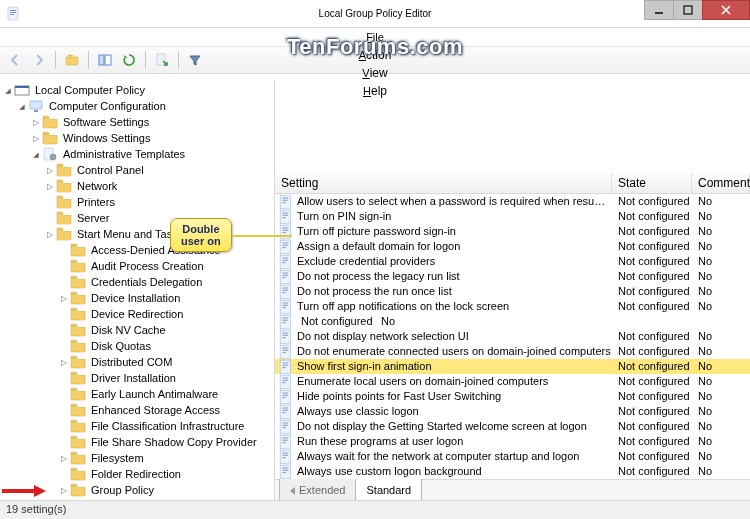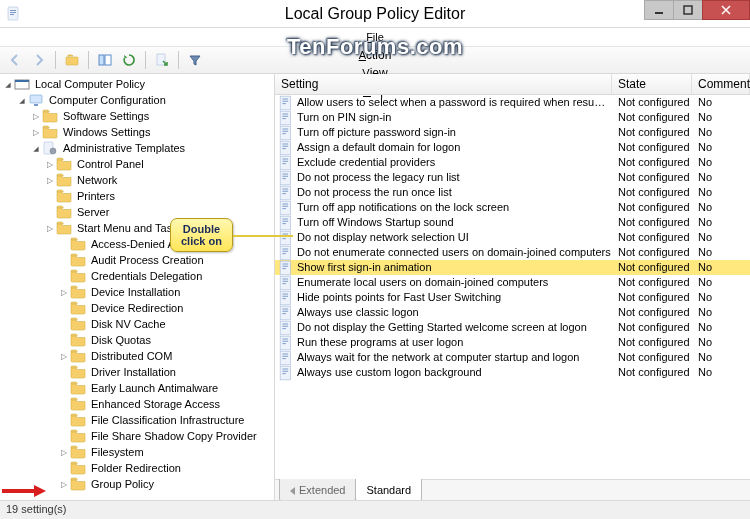--- a/index.html
+++ b/index.html
@@ -1,40 +1,40 @@
 <!DOCTYPE html>
 <html><head>
 <meta charset="utf-8">
 <style>
   * { box-sizing: border-box; margin: 0; padding: 0; font-family: "Segoe UI", Tahoma, sans-serif; font-size: 11px; }
   body { width: 750px; height: 519px; background: #fff; overflow: hidden; position: relative; }
 
   
   .title-bar { height: 28px; background: #fff; border-bottom: 1px solid #d9d9d9; display: flex; align-items: center; position: relative; }
   .title-bar .app-icon { width: 16px; height: 16px; margin: 0 6px; display:inline-flex; align-items:center; justify-content:center;}
-  .title-bar .title-text { position: absolute; left: 0; right: 0; text-align: center; font-size: 16px; color: #000; pointer-events:none;}
+  .title-bar .title-text { position: absolute; left: 0; right: 0; text-align: center; font-size: 10px; color: #000; pointer-events:none;}
   .title-bar .win-controls { position: absolute; right: 0; top: 0; display: flex; }
   .title-bar .win-btn { width: 30px; height: 20px; background: #c8c8c8; border: 1px solid #a9a9a9; margin-left: -1px; display:flex; align-items:center; justify-content:center; color:#333; }
   .title-bar .win-btn.close { background: #c75050; border-color:#a83a3a; color:#fff; width:48px; }
   .title-bar .win-btn svg { width:10px; height:10px; }
 
   
   .menu-bar { height: 19px; display: flex; align-items: center; padding: 0 4px; border-bottom: 1px solid #e5e5e5; flex-direction: column;}
   .menu-item { padding: 2px 7px; font-size: 12px; }
   .menu-item u { text-decoration: underline; }
 
   
   .toolbar { height: 27px; background: linear-gradient(#fcfcfc,#f0f0f0); border-bottom: 1px solid #d9d9d9; display:flex; align-items:center; padding: 0 4px; gap: 2px; }
   .tool-btn { width: 22px; height: 22px; display:flex; align-items:center; justify-content:center; color:#555; }
   .tool-btn.disabled { opacity: .45; }
   .tool-sep { width:1px; height:18px; background:#c8c8c8; margin: 0 3px;}
   .tool-btn svg { width:14px; height:14px; }
 
   
-  .main { display: flex; height: calc(519px - 28px - 19px - 27px - 19px); }
+  .main { display: flex; height: calc(519px - 28px - 19px - 27px - 19px); align-items: flex-end; }
   .tree-pane { width: 275px; border-right: 1px solid #d9d9d9; overflow: auto; background:#fff; }
   .list-pane { flex:1; display:flex; flex-direction:column; overflow:hidden; }
 
   
   .tree { padding: 2px 0 2px 2px; position: relative; }
   .tree-node { white-space: nowrap; line-height: 15px; height: 16px; display:flex; align-items:center; }
   .tree-expander { width: 12px; text-align:center; color:#7a7a7a; font-size: 9px; display:inline-block;}
   .tree-expander.open::before { content:"◢"; font-size:7px; color:#595959;}
   .tree-expander.closed::before { content:"▷"; font-size:8px;}
   .tree-icon { width:16px; height:14px; display:inline-flex; align-items:center; justify-content:center; margin-right: 3px;}
@@ -548,21 +548,20 @@
         </div>
         <div class="row">
           <span class="row-icon">
             <svg viewBox="0 0 14 14">
               <rect x="1" y="1" width="9" height="12" class="doc-svg"></rect>
               <rect x="3" y="3" width="5" height="1" fill="#8aa6cf"></rect>
               <rect x="3" y="5" width="5" height="1" fill="#8aa6cf"></rect>
               <rect x="3" y="7" width="3" height="1" fill="#8aa6cf"></rect>
             </svg>
           </span>
-          <span class="col-setting">Turn off Windows Startup sound</span>
           <span class="col-state">Not configured</span>
           <span class="col-comment">No</span>
         </div>
         <div class="row">
           <span class="row-icon">
             <svg viewBox="0 0 14 14">
               <rect x="1" y="1" width="9" height="12" class="doc-svg"></rect>
               <rect x="3" y="3" width="5" height="1" fill="#8aa6cf"></rect>
               <rect x="3" y="5" width="5" height="1" fill="#8aa6cf"></rect>
               <rect x="3" y="7" width="3" height="1" fill="#8aa6cf"></rect>
@@ -699,21 +698,21 @@
   </div>
 </div>
 
 <div class="status-bar">19 setting(s)</div>
 
 <div class="watermark">TenForums.com</div>
 
 <div class="callout">
   <div class="callout-box">
     <div>Double</div>
-    <div>click on</div>
+    <div>user on</div>
   </div>
   <div class="callout-line"></div>
 </div>
 
 <div class="red-arrow">
   <svg viewBox="0 0 48 16">
       <path d="M2 8 H36" stroke="#d81e1e" stroke-width="4"></path>
       <path d="M34 2 L46 8 L34 14 Z" fill="#d81e1e"></path>
     </svg>
 </div>

